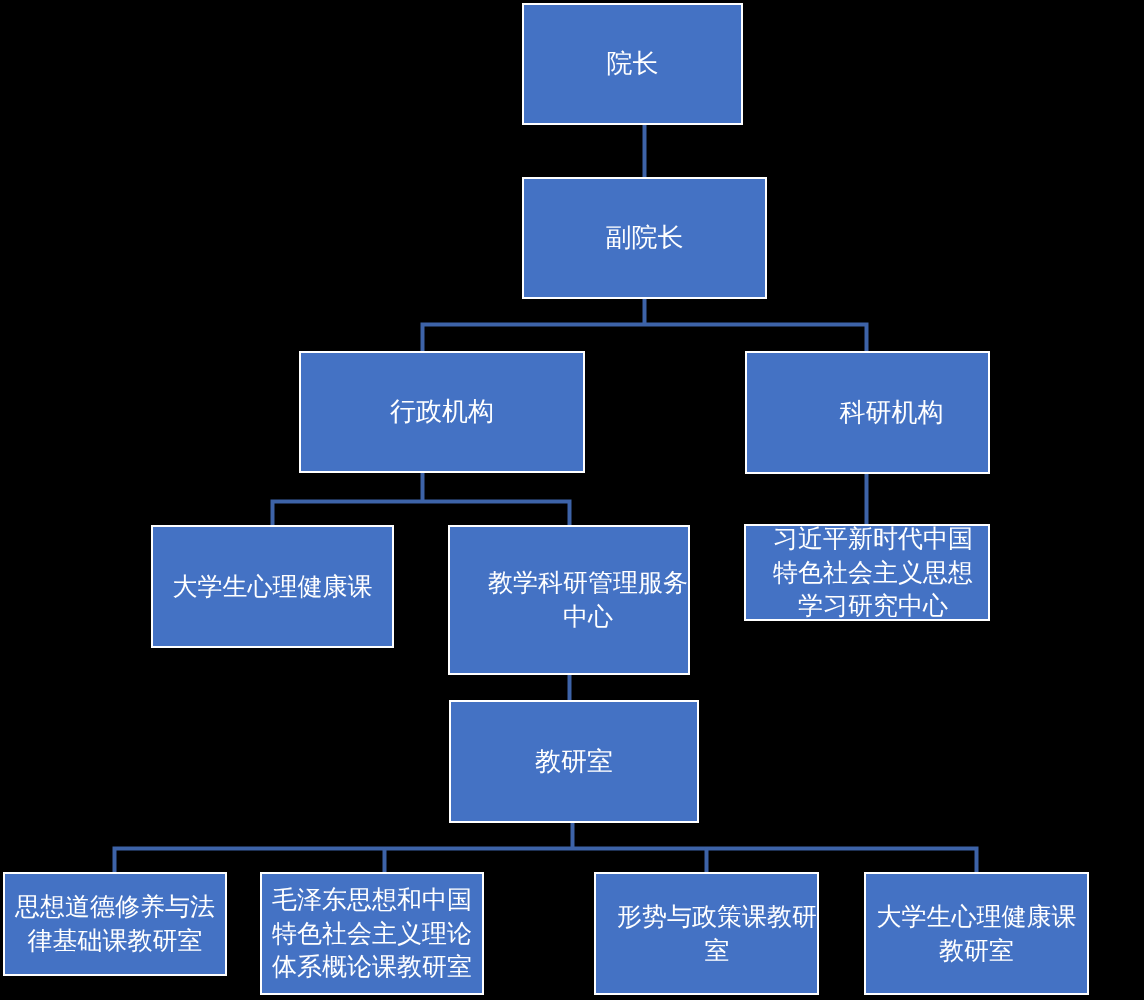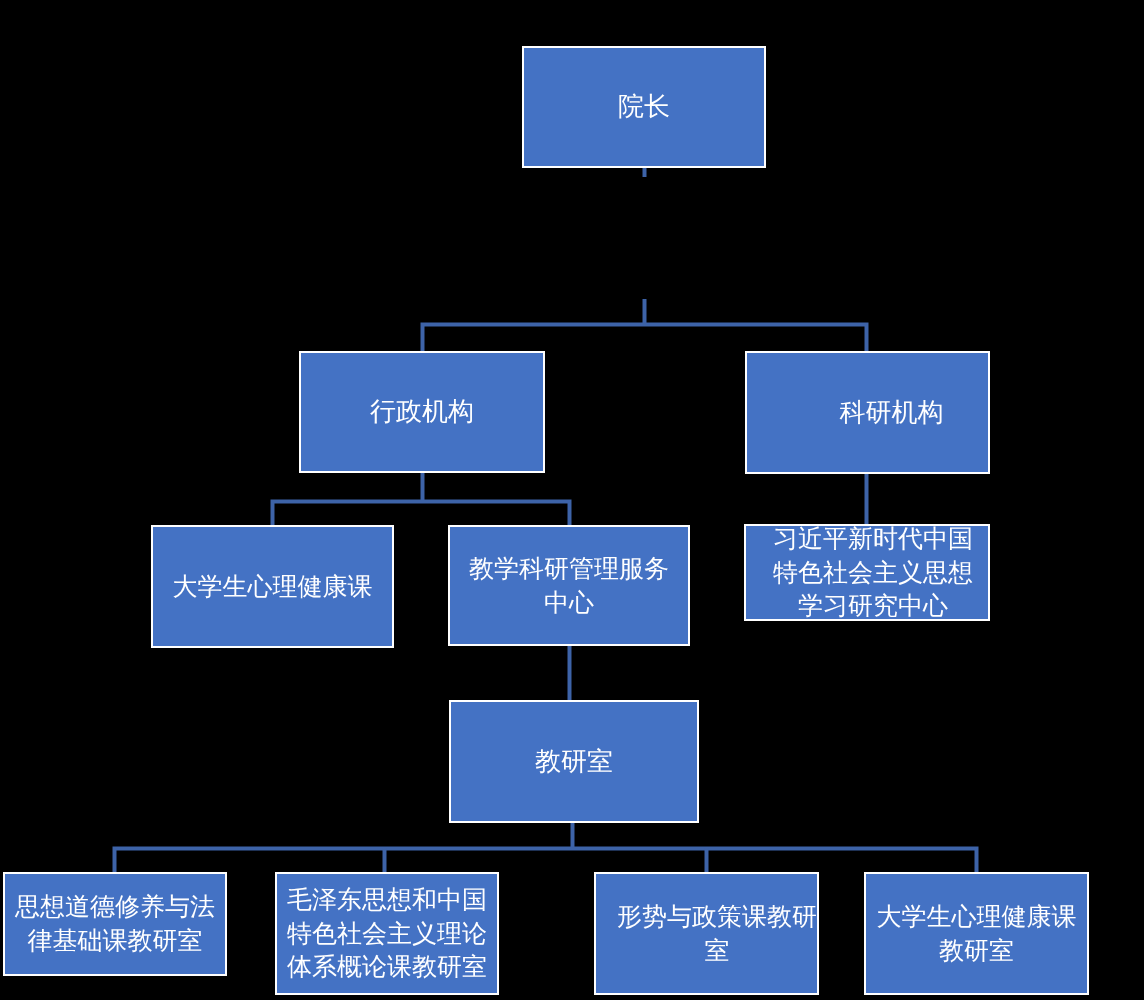--- a/index.html
+++ b/index.html
@@ -61,58 +61,61 @@
     <path d="M422.5,473 V501"></path>
     <path d="M272.5,525 V501.5 H569.5 V525"></path>
     <path d="M866.5,474 V524"></path>
     <path d="M569.5,646 V700"></path>
     <path d="M572.5,823 V848"></path>
     <path d="M114.5,872 V848.5 H976.5 V872"></path>
     <path d="M384.5,848 V872"></path>
     <path d="M706.5,848 V872"></path>
   </svg>
 
-  <div class="node" style="left:522px; top:3px; width:244px; height:122px;margin-top:43px;">
+  <div class="node" style="left:522px; top:3px; width:221px; height:122px;">
     <span>院长</span>
   </div>
 
+  <div class="node" style="left:522px; top:177px; width:245px; height:122px;">
+    <span>副院长</span>
+  </div>
 
-  <div class="node" style="left:299px; top:351px; width:246px; height:122px;">
+  <div class="node" style="left:299px; top:351px; width:286px; height:122px;">
     <span>行政机构</span>
   </div>
 
   <div class="node" style="left:745px; top:351px; width:245px; height:123px;padding-left:48px;">
     <span>科研机构</span>
   </div>
 
   <div class="node" style="left:151px; top:525px; width:243px; height:123px; font-size:25px;">
     <span>大学生心理健康课</span>
   </div>
 
-  <div class="node" style="left:448px; top:525px; width:242px; height:121px; font-size:25px;">
+  <div class="node" style="left:448px; top:525px; width:242px; height:150px; font-size:25px;justify-content:flex-end;">
     <span>教学科研管理服务
 中心</span>
   </div>
 
   <div class="node" style="left:744px; top:524px; width:246px; height:97px; font-size:25px;padding-left:12px;">
     <span>习近平新时代中国
 特色社会主义思想
 学习研究中心</span>
   </div>
 
   <div class="node" style="left:449px; top:700px; width:250px; height:123px;">
     <span>教研室</span>
   </div>
 
   <div class="node" style="left:3px; top:872px; width:224px; height:104px; font-size:25px;">
     <span>思想道德修养与法
 律基础课教研室</span>
   </div>
 
-  <div class="node" style="left:275px; top:872px; width:224px; height:123px; font-size:25px;">
+  <div class="node" style="left:260px; top:872px; width:224px; height:123px; font-size:25px;">
     <span>毛泽东思想和中国
 特色社会主义理论
 体系概论课教研室</span>
   </div>
 
   <div class="node" style="left:594px; top:872px; width:225px; height:123px; font-size:25px;justify-content:flex-end;">
     <span>形势与政策课教研
 室</span>
   </div>
 

